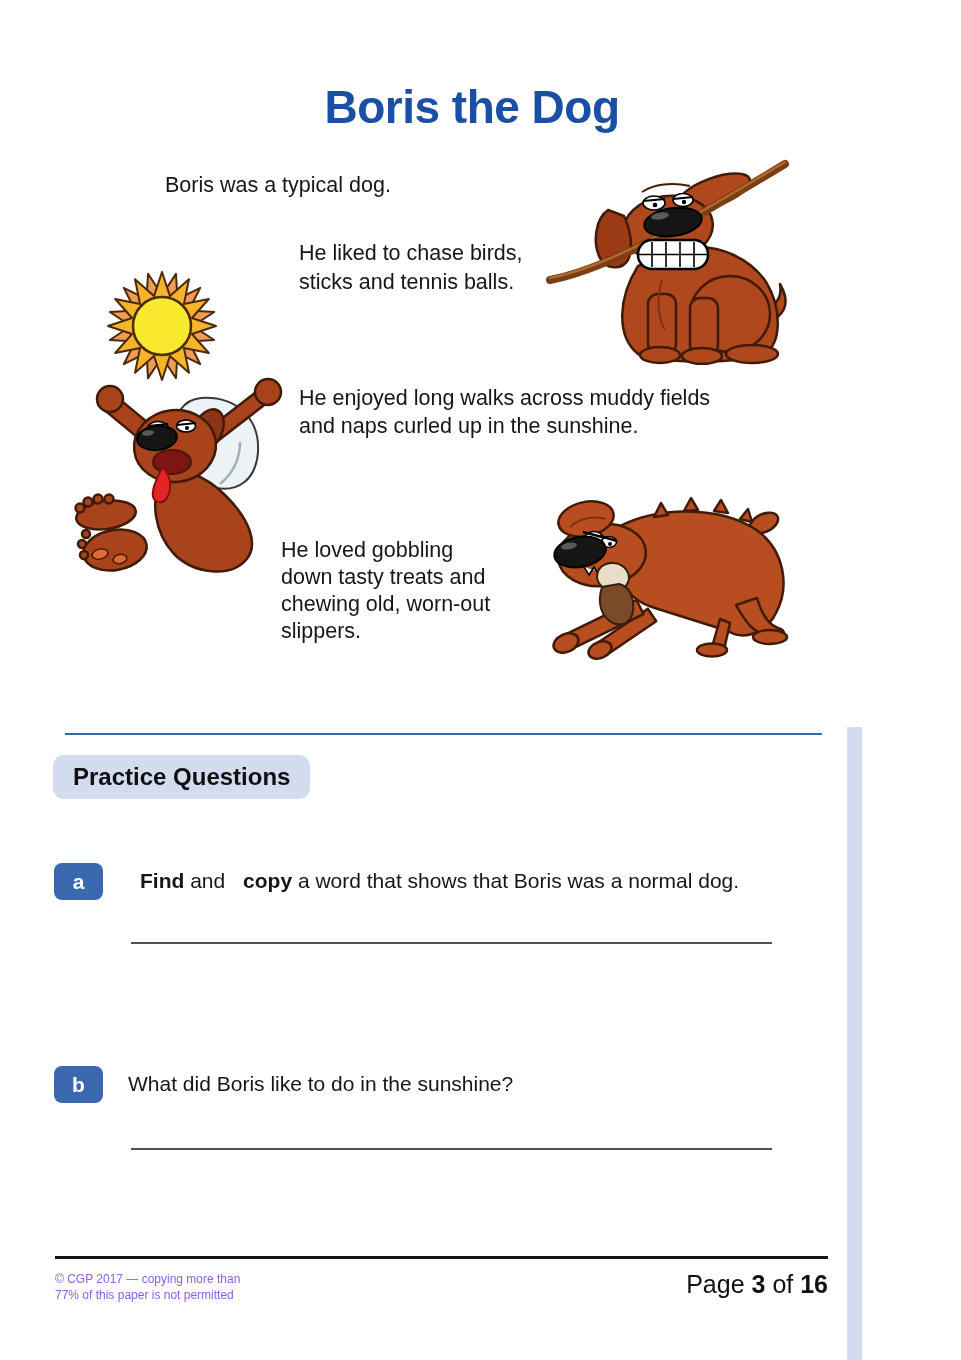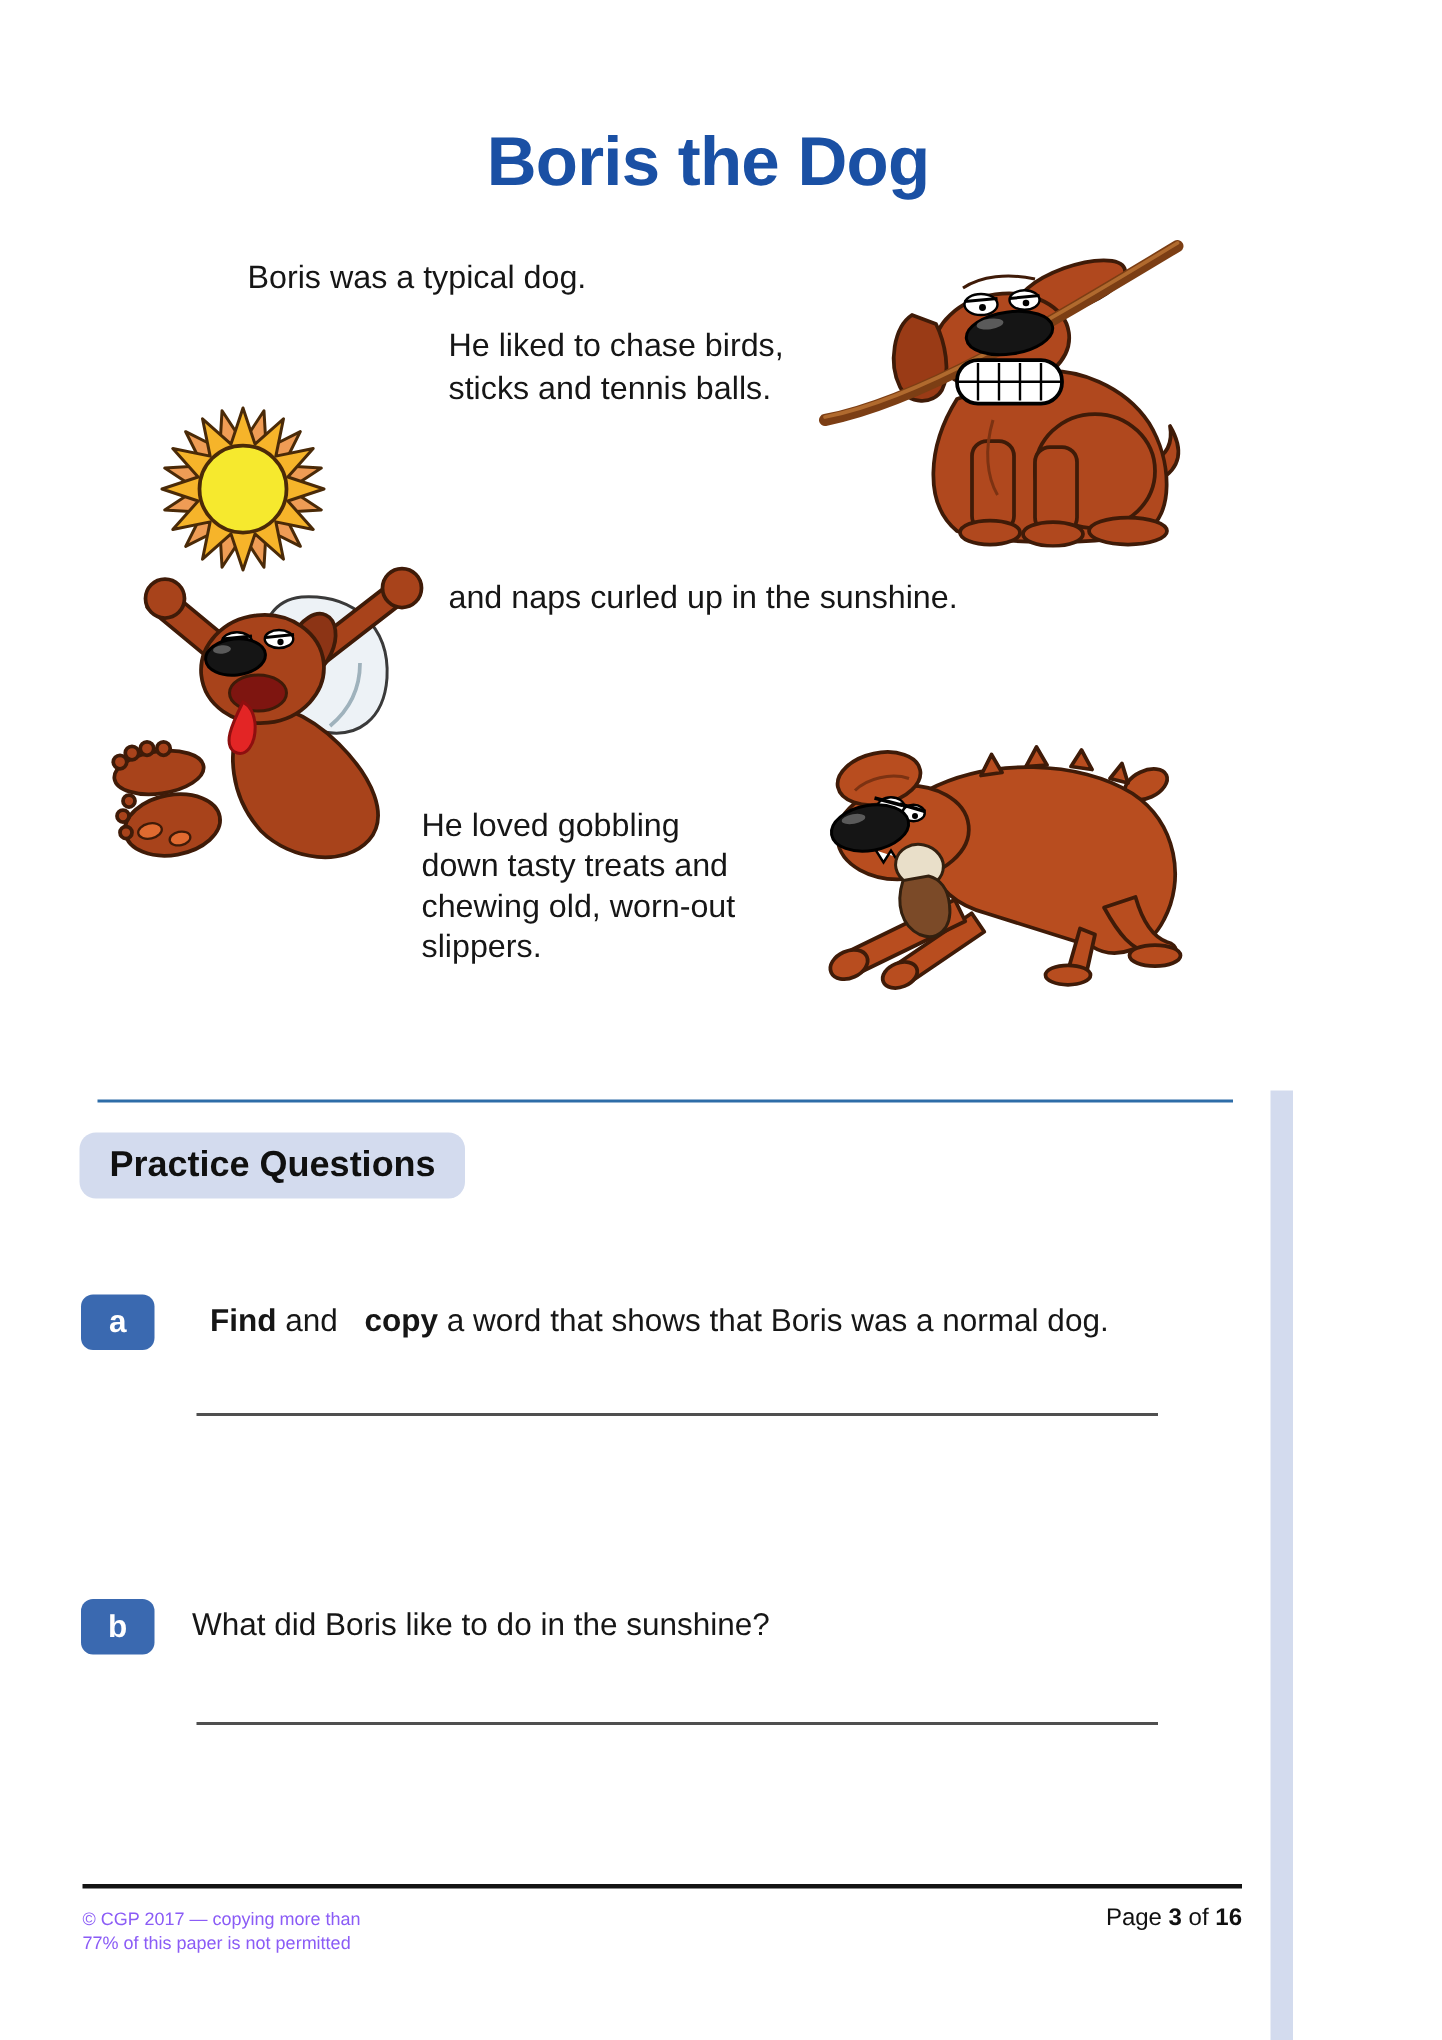--- a/index.html
+++ b/index.html
@@ -12,21 +12,21 @@
             font-size:24px;font-weight:bold;color:#101010;}
   .q-label{width:49px;height:37px;background:#3A69B0;border-radius:8px;color:#ffffff;
            font-size:21px;font-weight:bold;display:flex;align-items:center;justify-content:center;}
   .q-text{font-size:21px;color:#161616;white-space:pre;}
   .q-text b{font-weight:bold;margin-left:12px;}
   .answer-line{border-top:2px solid #4F4F4F;width:641px;height:0;}
   .divider-blue{background:#2E6DA8;height:2px;}
   .sidebar{background:#D3DBEE;}
   .footer-rule{background:#141414;height:3px;}
   .copyright{font-size:12px;line-height:16px;color:#8b5cf6;}
-  .page-num{font-size:16px;color:#111111;text-align:right;white-space:pre;}
+  .page-num{font-size:25px;color:#111111;text-align:right;white-space:pre;}
   .page-num b{font-weight:bold;}
   svg{display:block;}
 </style>
 </head>
 <body>
 
 <div id="page">
 
   <div class="abs title" style="left:0;top:80;width:944px;top:80px;">Boris the Dog</div>
 
@@ -60,34 +60,35 @@
         <ellipse cx="141" cy="42" rx="10" ry="6.5" fill="#ffffff" stroke="#000000" stroke-width="1.6"></ellipse>
         <path d="M101,43 L123,41 M131,41 L151,39" stroke="#000000" stroke-width="2" fill="none"></path>
         <circle cx="113" cy="47" r="2.3" fill="#000000"></circle>
         <circle cx="142" cy="44" r="2.2" fill="#000000"></circle>
       </g>
       <ellipse cx="131" cy="64" rx="29" ry="14" transform="rotate(-8 131 64)" fill="#151515" stroke="#000000" stroke-width="2"></ellipse>
       <ellipse cx="118" cy="58" rx="9" ry="3.5" transform="rotate(-8 118 58)" fill="#5A5A5A"></ellipse>
     </svg>
   </div>
 
-  <div class="abs body-text" style="left:299px;top:216px;line-height:29px;">
+  <div class="abs body-text" style="left:299px;top:239px;line-height:29px;">
     <div>He liked to chase birds,</div>
     <div>sticks and tennis balls.</div>
   </div>
 
   <div class="abs" style="left:106px;top:270px;">
     <svg width="112" height="112" viewBox="0 0 112 112">
       <polygon transform="rotate(15 56 56)" fill="#EF9C55" stroke="#4A2A08" stroke-width="2" stroke-linejoin="round" points="110,56 85.9,64 102.8,83 77.9,77.9 83,102.8 64,85.9 56,110 48,85.9 29,102.8 34.1,77.9 9.2,83 26.1,64 2,56 26.1,48 9.2,29 34.1,34.1 29,9.2 48,26.1 56,2 64,26.1 83,9.2 77.9,34.1 102.8,29 85.9,48"></polygon>
       <polygon fill="#F6B42A" stroke="#4A2A08" stroke-width="2" stroke-linejoin="round" points="110,56 85.9,64 102.8,83 77.9,77.9 83,102.8 64,85.9 56,110 48,85.9 29,102.8 34.1,77.9 9.2,83 26.1,64 2,56 26.1,48 9.2,29 34.1,34.1 29,9.2 48,26.1 56,2 64,26.1 83,9.2 77.9,34.1 102.8,29 85.9,48"></polygon>
       <circle cx="56" cy="56" r="29" fill="#F6E92E" stroke="#4A2A08" stroke-width="2.5"></circle>
     </svg>
   </div>
 
   <div class="abs body-text" style="left:299px;top:384px;">
+    <div>He enjoyed long walks across muddy fields</div>
     <div>and naps curled up in the sunshine.</div>
   </div>
 
   <div class="abs" style="left:70px;top:372px;">
     <svg width="225" height="212" viewBox="0 0 225 212">
       <path d="M131,26 C165,24 190,45 188,80 C186,108 168,120 146,116 C120,111 104,96 104,66 C104,42 112,28 131,26 Z" fill="#EDF2F6" stroke="#3A3A3A" stroke-width="2"></path>
       <path d="M150,112 C162,102 170,88 170,70" fill="none" stroke="#9FB2BC" stroke-width="2.5"></path>
       <g fill="#A8431B" stroke="#3F1B08" stroke-width="2.5" stroke-linejoin="round">
         <path d="M138.7,76 L129.3,64 L191.3,16 L200.7,28 Z"></path>
         <circle cx="198" cy="20" r="13"></circle>

